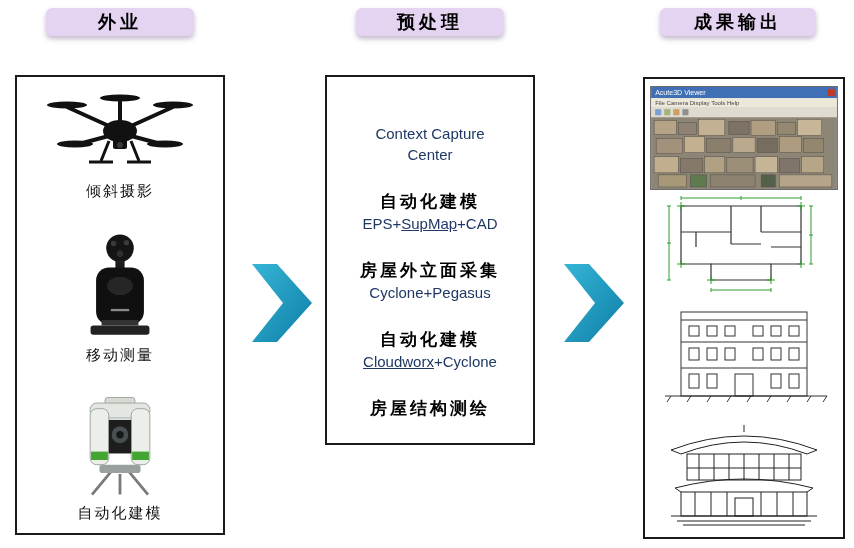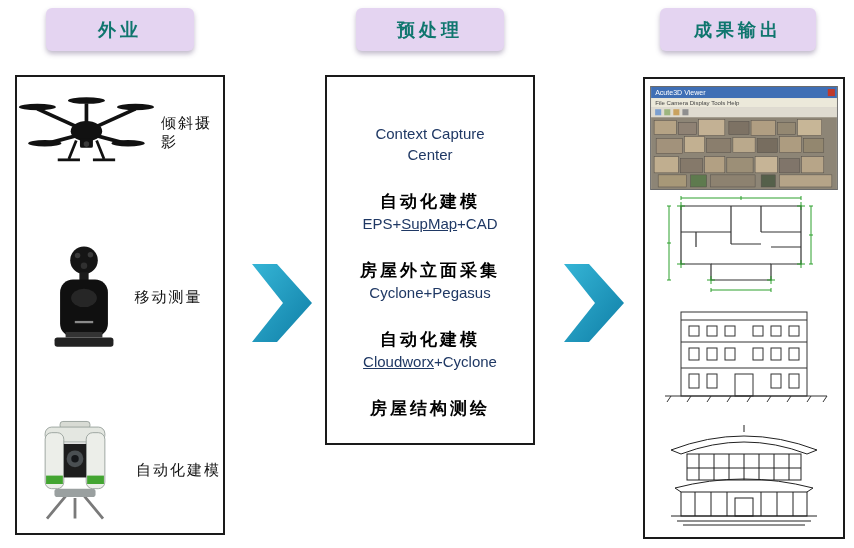--- a/index.html
+++ b/index.html
@@ -1,42 +1,42 @@
 <!DOCTYPE html>
 <html style="--header-bg: #e4d4f1; --arrow-light: #35b5d6; --arrow-dark: #0f7ea6; --tool-text: #1f3864; --box-border: #1a1a1a;"><head>
 <meta charset="utf-8">
 <style>
   html,body{margin:0;padding:0;background:#ffffff;}
   body{font-family:"Liberation Sans","DejaVu Sans",sans-serif;}
   .canvas{position:relative;width:854px;height:548px;background:#fff;overflow:hidden;}
 
   .header-pill{
-    position:absolute;top:8px;height:43px;
+    position:absolute;top:8px;height:28px;
     background:var(--header-bg,#e4d4f1);
     border-radius:6px;
     box-shadow:0 3px 5px rgba(80,60,110,.35);
     display:flex;align-items:center;justify-content:center;
-    font-size:18px;font-weight:bold;color:#0f766e;letter-spacing:4px;
+    font-size:18px;font-weight:bold;color:#000000;letter-spacing:4px;
   }
   .header-field{left:46px;width:148px;}
   .header-pre{left:356px;width:148px;}
   .header-out{left:660px;width:156px;}
 
   .panel{position:absolute;background:#fff;border:2px solid var(--box-border,#1a1a1a);box-sizing:border-box;}
   .panel-field{left:15px;top:75px;width:210px;height:460px;
     display:flex;flex-direction:column;align-items:center;justify-content:space-between;
     padding:12px 0 10px;}
   .panel-pre{left:325px;top:75px;width:210px;height:370px;
     display:flex;flex-direction:column;justify-content:space-between;
     padding:46px 8px 42px;text-align:center;}
   .panel-out{left:643px;top:77px;width:202px;height:462px;
     display:flex;flex-direction:column;align-items:center;justify-content:space-between;
     padding:7px 0;}
 
-  figure{margin:0;display:flex;flex-direction:row;align-items:center;gap:5px;}
+  figure{margin:0;display:flex;flex-direction:column;align-items:center;gap:5px;}
   figcaption{font-size:15px;color:#111;letter-spacing:2px;}
 
   .step .tool{font-size:15px;color:var(--tool-text,#1f3864);line-height:1.4;max-width:150px;margin:0 auto;}
   .step .tool .u{text-decoration:underline;}
   .step .task{margin-top:25px;font-size:17px;font-weight:bold;color:#000;letter-spacing:3px;}
 
   .chevron{position:absolute;top:264px;}
 
   .thumb{display:block;}
 </style>

